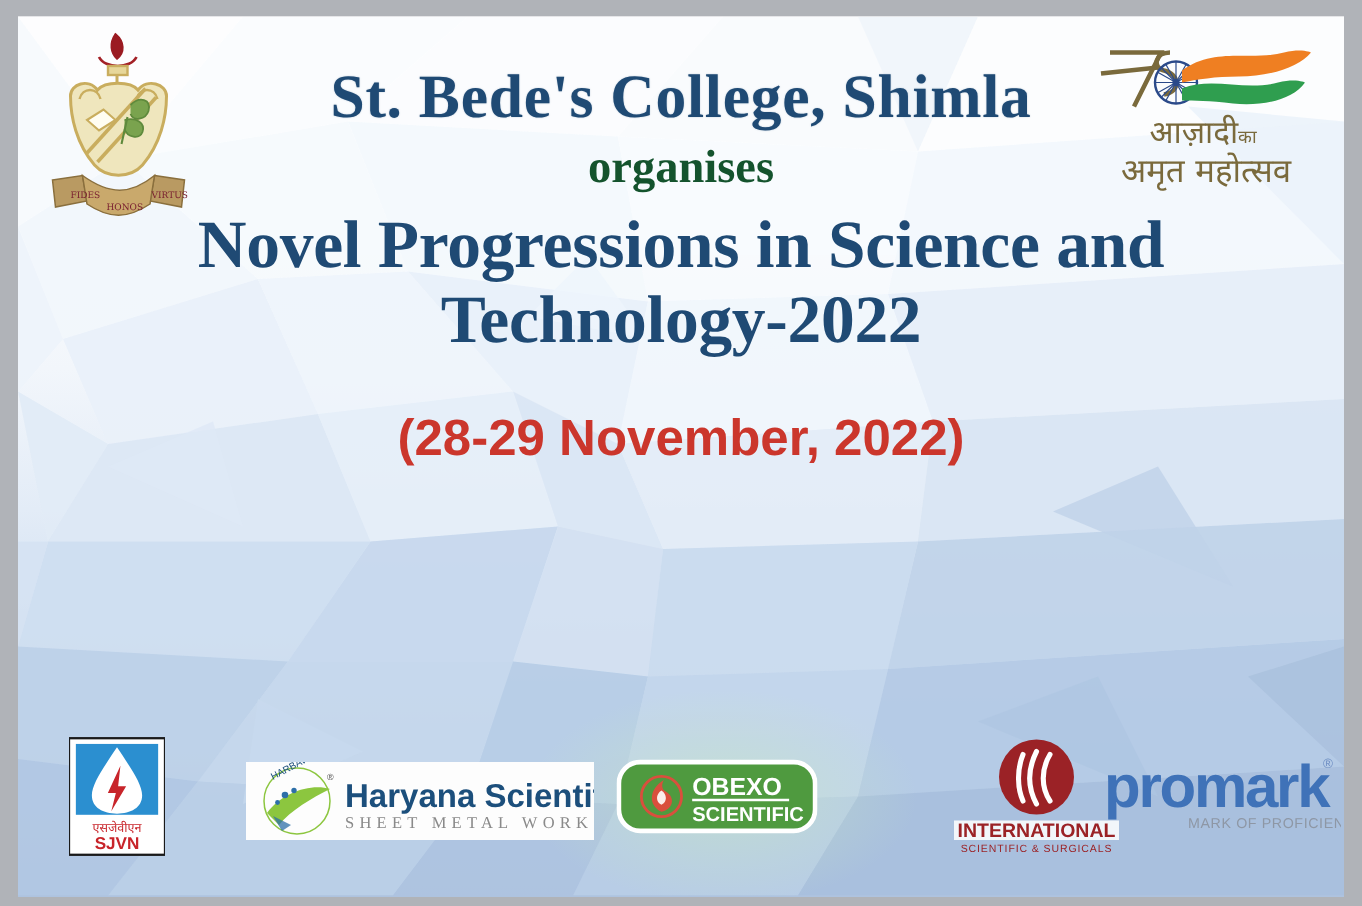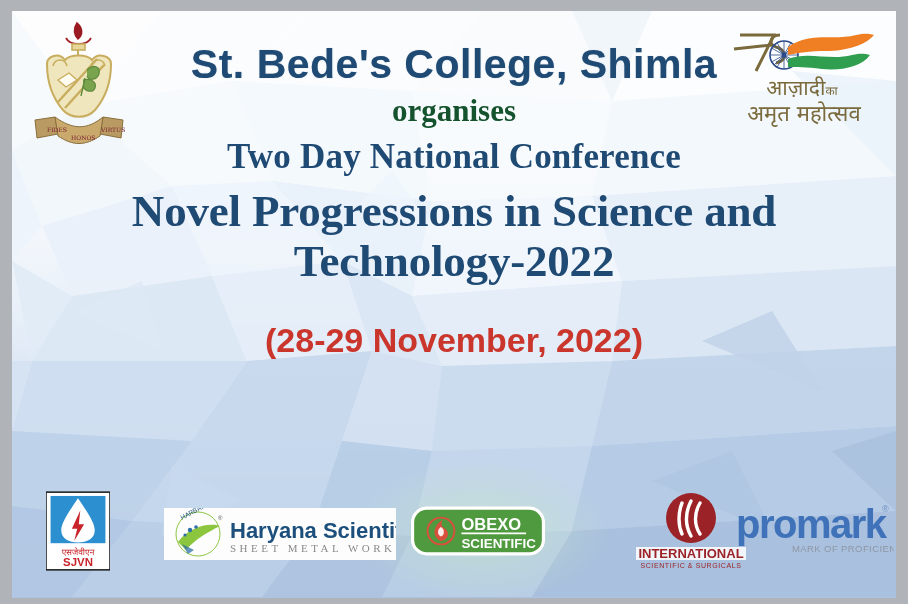--- a/index.html
+++ b/index.html
@@ -37,21 +37,21 @@
 
   
   .azadi{ position:absolute; right:18px; top:10px; width:152px; height:112px; }
 
   
   .head-block{
     position:absolute; left:0; right:0; top:0;
     text-align:center;
   }
   .college{
-    font-family:Liberation Sans, sans-serif;
+    font-family:Liberation Serif, serif;
     font-weight:bold;
     font-size:41px;
     letter-spacing:.5px;
     color:#1f4a74;
     margin-top:33px;
     line-height:1;
     text-shadow:0 0 1px rgba(31,74,116,.35);
   }
   .organises{
     font-family:"Liberation Serif", serif;
@@ -263,21 +263,20 @@
       <path d="M62 38 C82 30 104 40 126 34 C138 31 144 34 144 34
                C136 46 114 50 96 48 C80 46 70 46 62 46 Z" fill="#2f9e4f"></path>
 
       <text x="76" y="74" text-anchor="middle" font-family="DejaVu Sans, sans-serif" font-size="21" fill="#7a6a3c">आज़ादी<tspan font-size="12">का</tspan></text>
       <text x="78" y="100" text-anchor="middle" font-family="DejaVu Sans, sans-serif" font-size="22" fill="#7a6a3c">अमृत महोत्सव</text>
     </svg>
 
     <div class="head-block">
       <div class="college">St. Bede's College, Shimla</div>
       <div class="organises">organises</div>
-      <div class="conf-line">Two Day National Conference</div>
       <div class="topic">
         <span>Novel Progressions in Science and</span><br>
         <span>Technology-2022</span>
       </div>
       <div class="dates">(28-29 November, 2022)</div>
     </div>
 
     <div class="sponsor-row">
 
       <div class="sp sp-sjvn">

